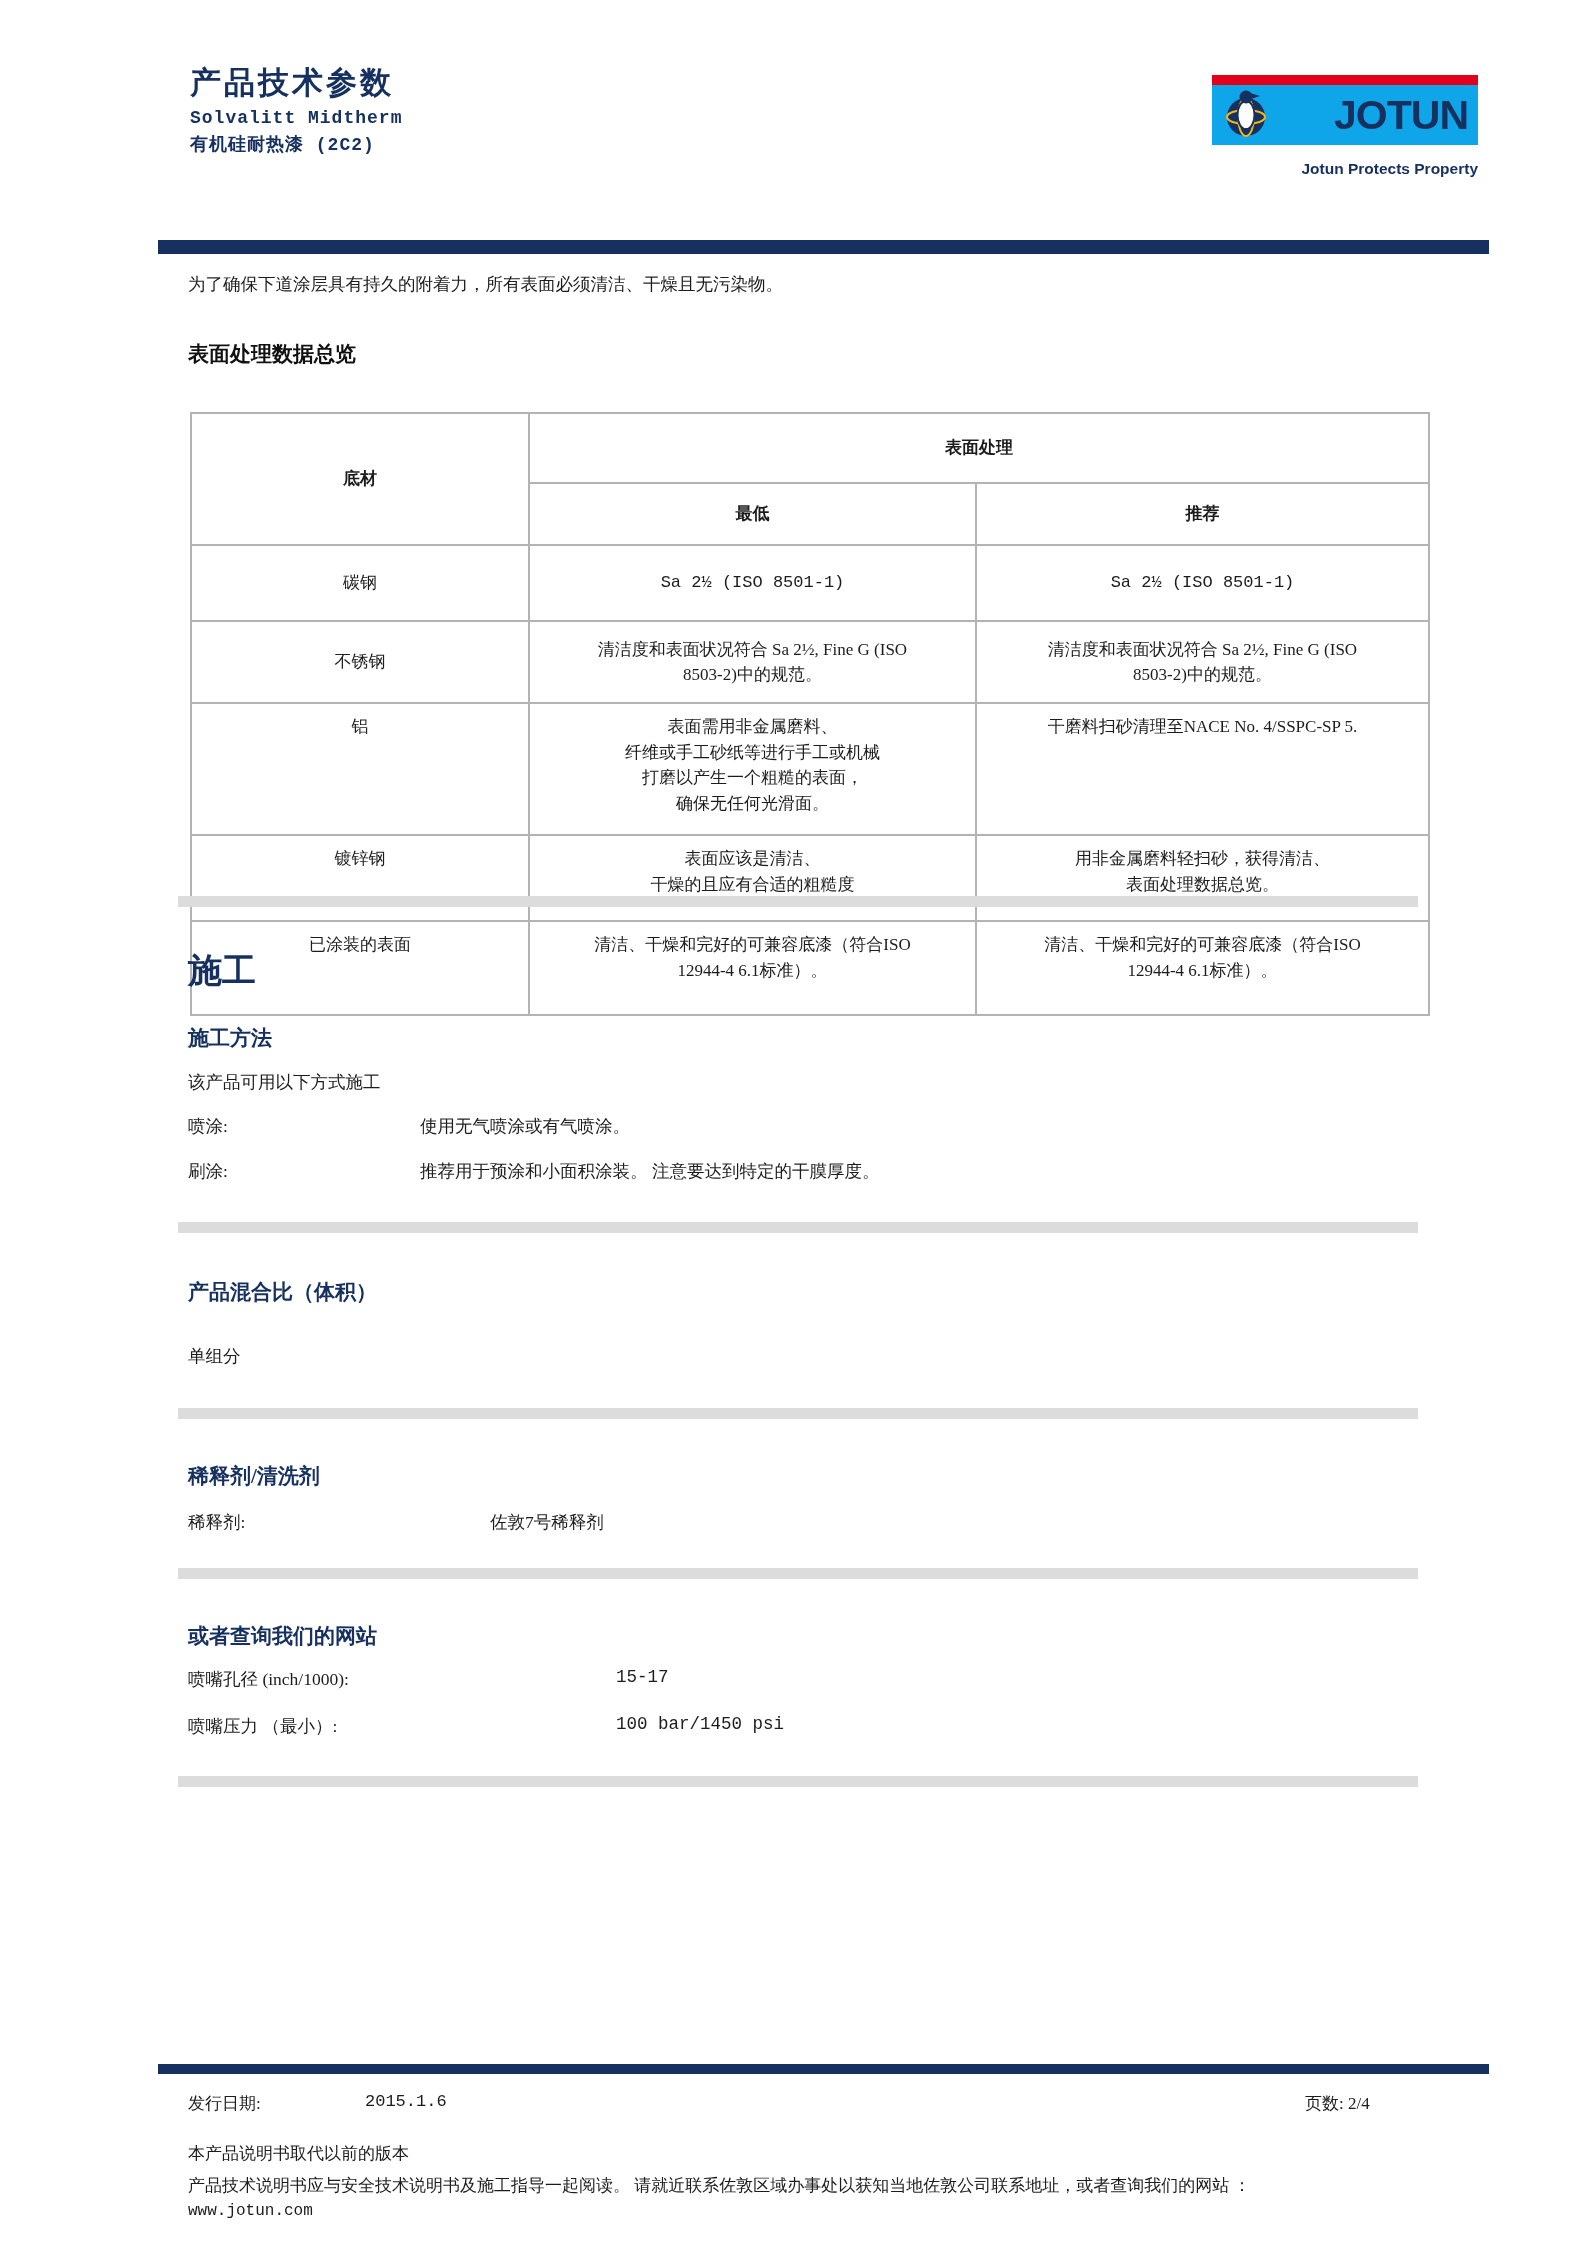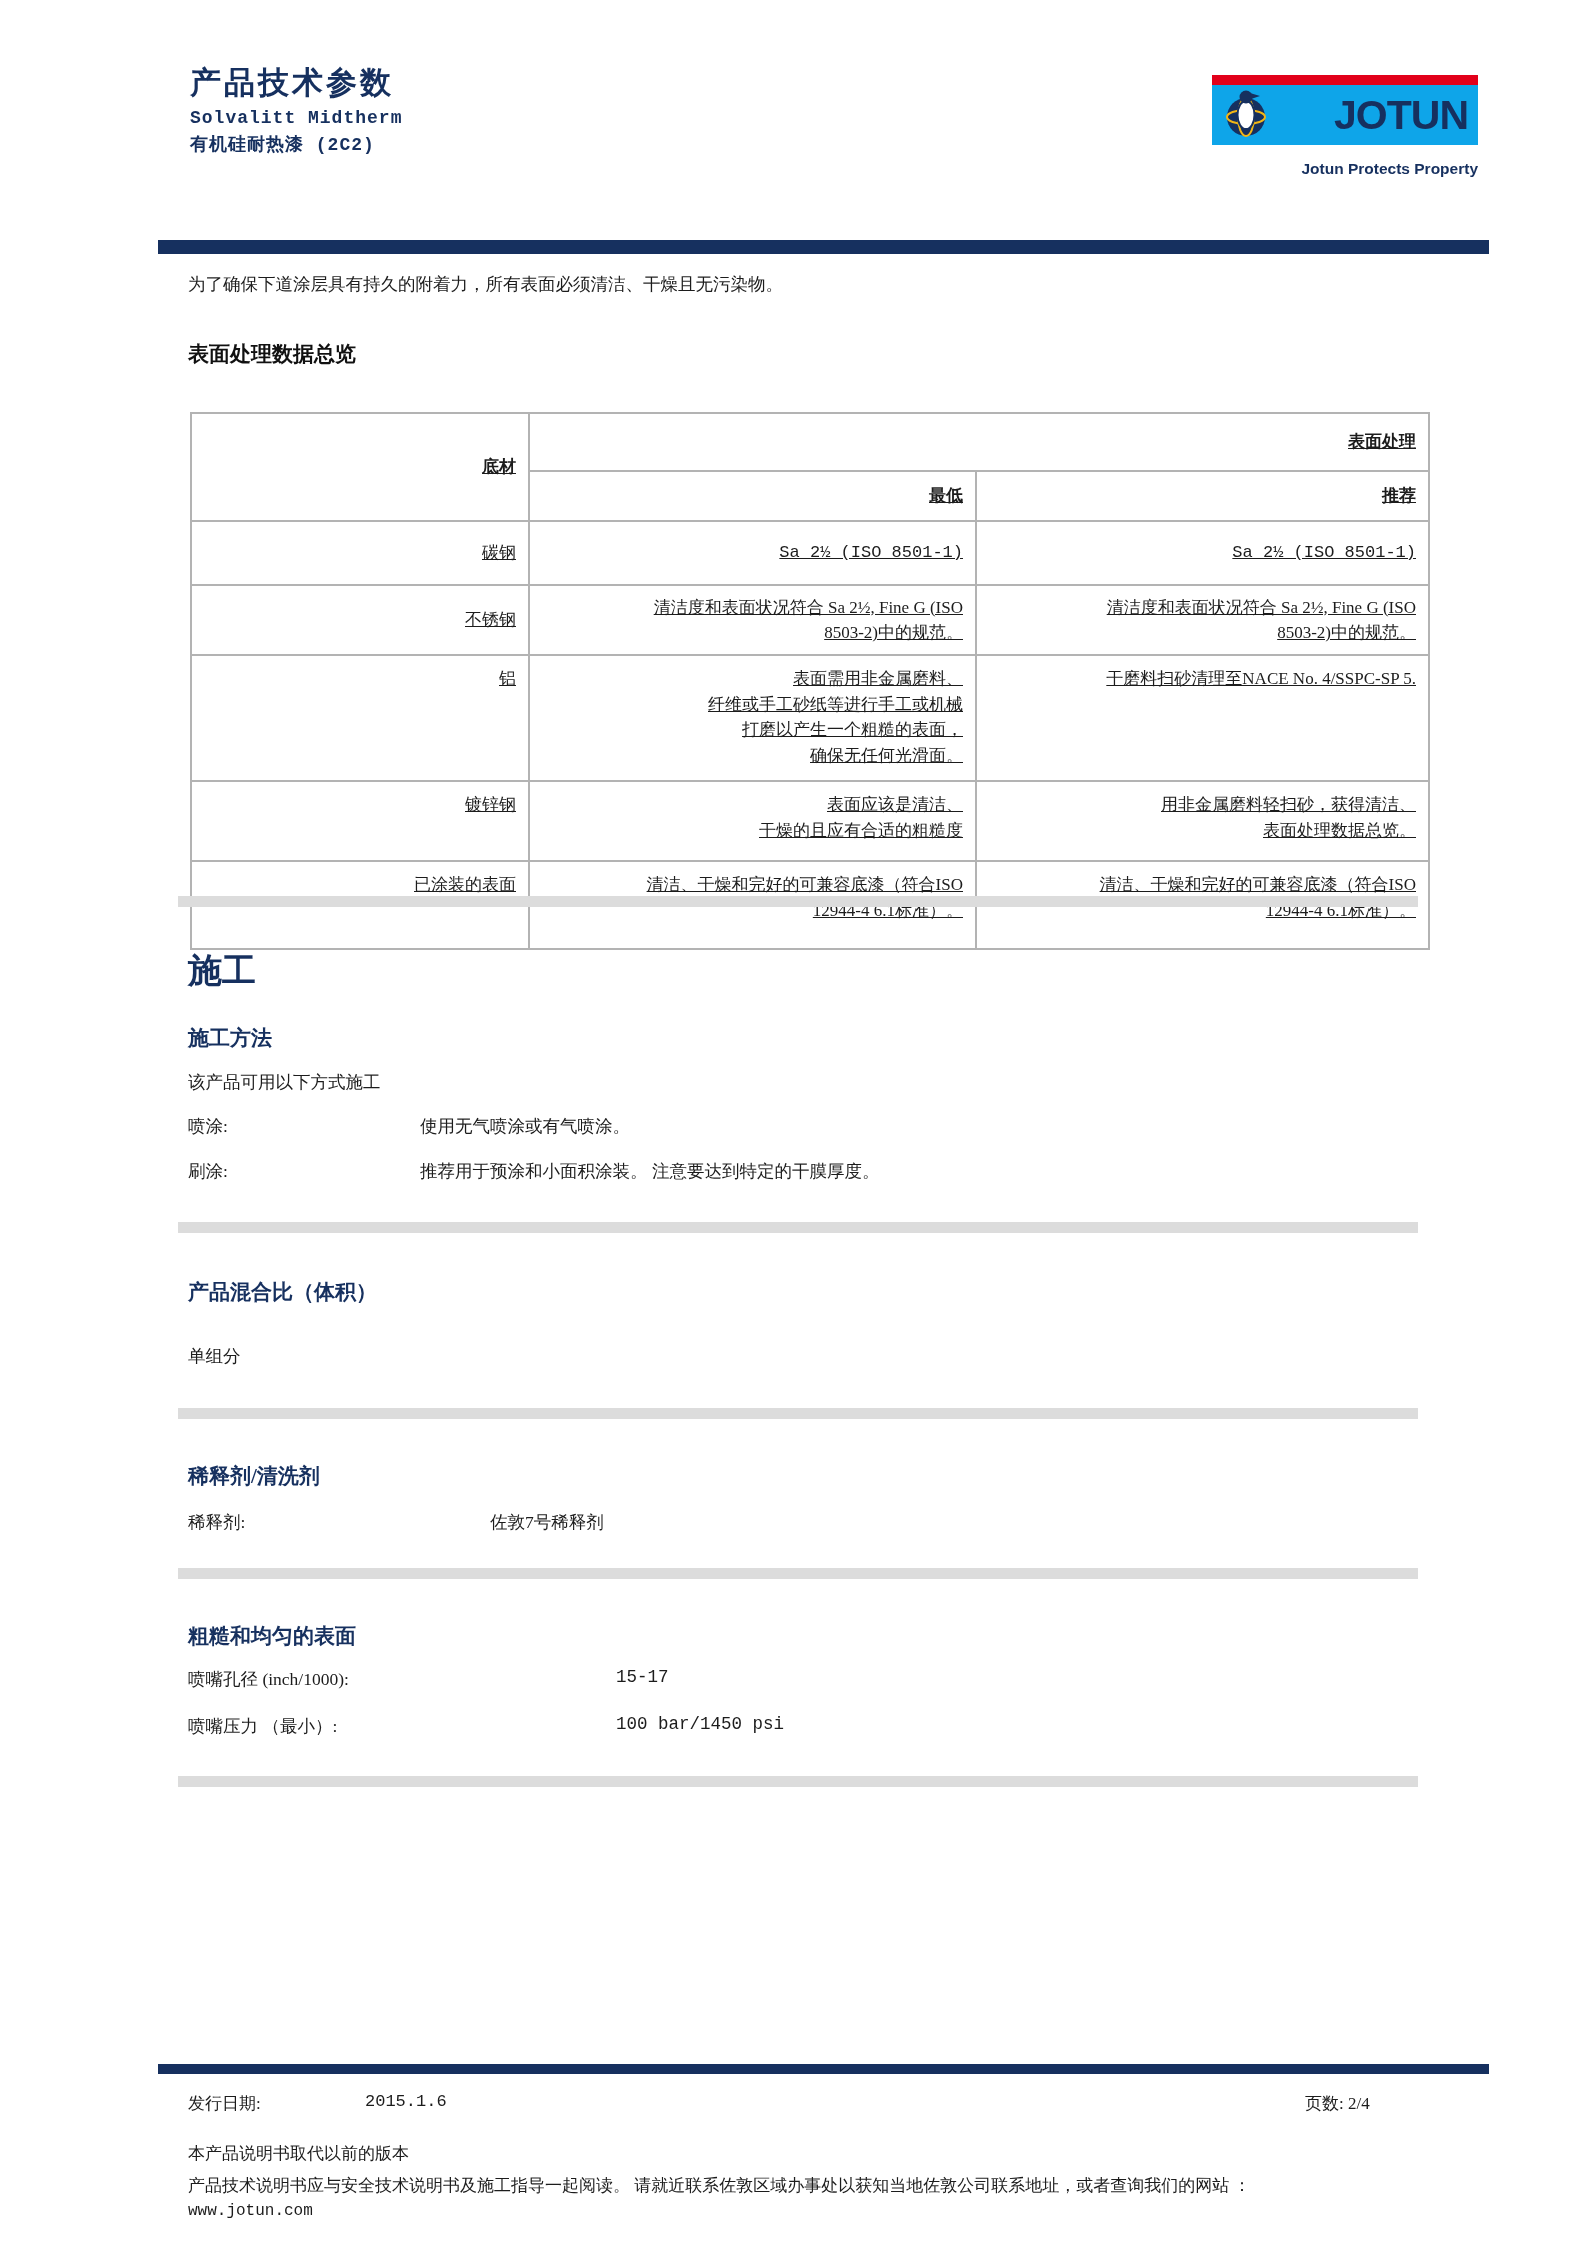--- a/index.html
+++ b/index.html
@@ -32,22 +32,22 @@
   .h-black{left:188px;top:328px;font-size:21px;font-weight:bold;color:#111111;}
   .h-big{left:188px;top:936px;font-size:34px;font-weight:bold;color:#16305F;}
   .h-sub{font-size:21px;font-weight:bold;color:#16305F;}
 
   
   table.surface{
     left:190px;top:400px;position:absolute;border-collapse:collapse;table-layout:fixed;width:1238px;
     font-size:17px;
   }
   table.surface th,table.surface td{
-    border:2px solid #b3b3b3;padding:6px 12px;vertical-align:middle;text-align:right;
-    white-space:pre-line;line-height:1.5;text-decoration:underline;
+    border:2px solid #b3b3b3;padding:12px 12px;vertical-align:middle;text-align:center;
+    white-space:pre-line;line-height:1.5;
   }
   table.surface th{font-weight:bold;}
   .col-sub{width:338px;}
   .col-min{width:447px;}
   .col-rec{width:453px;}
   th.group-head{text-align:center;height:44px;vertical-align:middle;}
   th.substrate-head{vertical-align:bottom;padding-bottom:14px;border-radius:17px;}
   th.min-head,th.rec-head{text-align:center;height:36px;vertical-align:middle;}
   tr.r1 td{height:50px;}
   tr.r2 td{height:56px;}
@@ -183,21 +183,21 @@
   <div class="abs bar-gray" style="top:1396px;"></div>
 
   <div class="abs h-sub" style="left:188px;top:1450px;">稀释剂/清洗剂</div>
   <div class="kv thin" style="top:1498px;">
     <span class="k">稀释剂:</span>
     <span class="v">佐敦7号稀释剂</span>
   </div>
 
   <div class="abs bar-gray" style="top:1556px;"></div>
 
-  <div class="abs h-sub" style="left:188px;top:1610px;">粗糙和均匀的表面</div>
+  <div class="abs h-sub" style="left:188px;top:1610px;">或者查询我们的网站</div>
   <div class="kv spray" style="top:1655px;">
     <span class="k">喷嘴孔径 (inch/1000):</span>
     <span class="v mono">15-17</span>
   </div>
   <div class="kv spray" style="top:1702px;">
     <span class="k">喷嘴压力 （最小）:</span>
     <span class="v mono">100 bar/1450 psi</span>
   </div>
 
   <div class="abs bar-gray" style="top:1764px;"></div>

